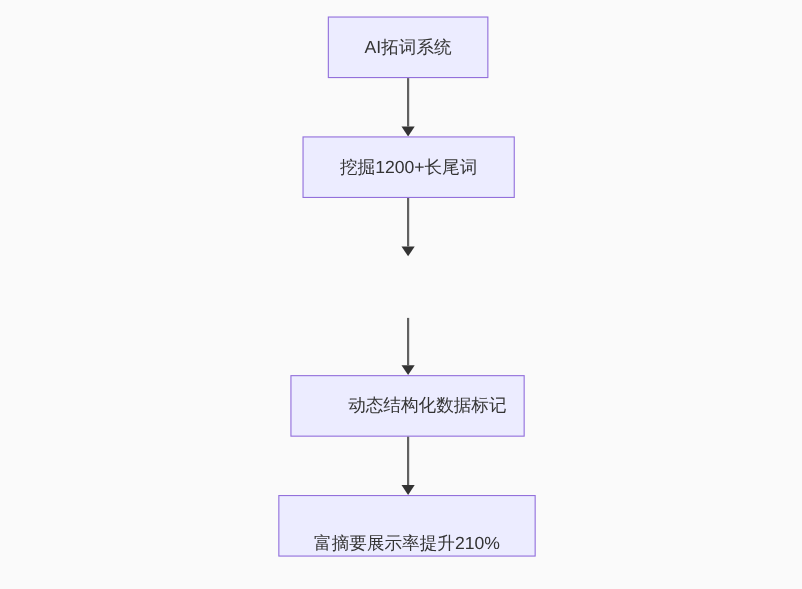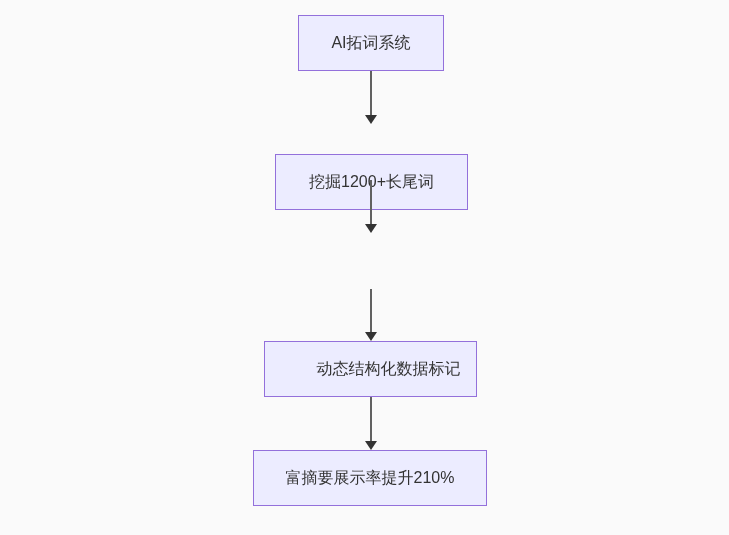--- a/index.html
+++ b/index.html
@@ -23,24 +23,24 @@
     background: #ECECFF;
     border: 1px solid #9370DB;
     display: flex;
     align-items: center;
     justify-content: center;
     color: #333333;
     font-size: 16px;
     white-space: nowrap;
   }
   .n1 { left: 298px; top: 15px;  width: 146px; }
-  .n2 { left: 275px; top: 124px; width: 193px; margin-top: 30px; }
+  .n2 { left: 275px; top: 124px; width: 193px; }
   .n3 { left: 260px; top: 233px; width: 221px; }
   .n4 { left: 264px; top: 341px; width: 213px; padding-left: 36px; }
-  .n5 { left: 253px; top: 450px; width: 234px; }
+  .n5 { left: 253px; top: 450px; width: 234px; align-items: flex-end; }
 
   .edge {
     position: absolute;
     left: 365px;
     width: 12px;
     display: flex;
     flex-direction: column;
     align-items: center;
   }
   .e1 { top: 71px;  height: 53px; }

